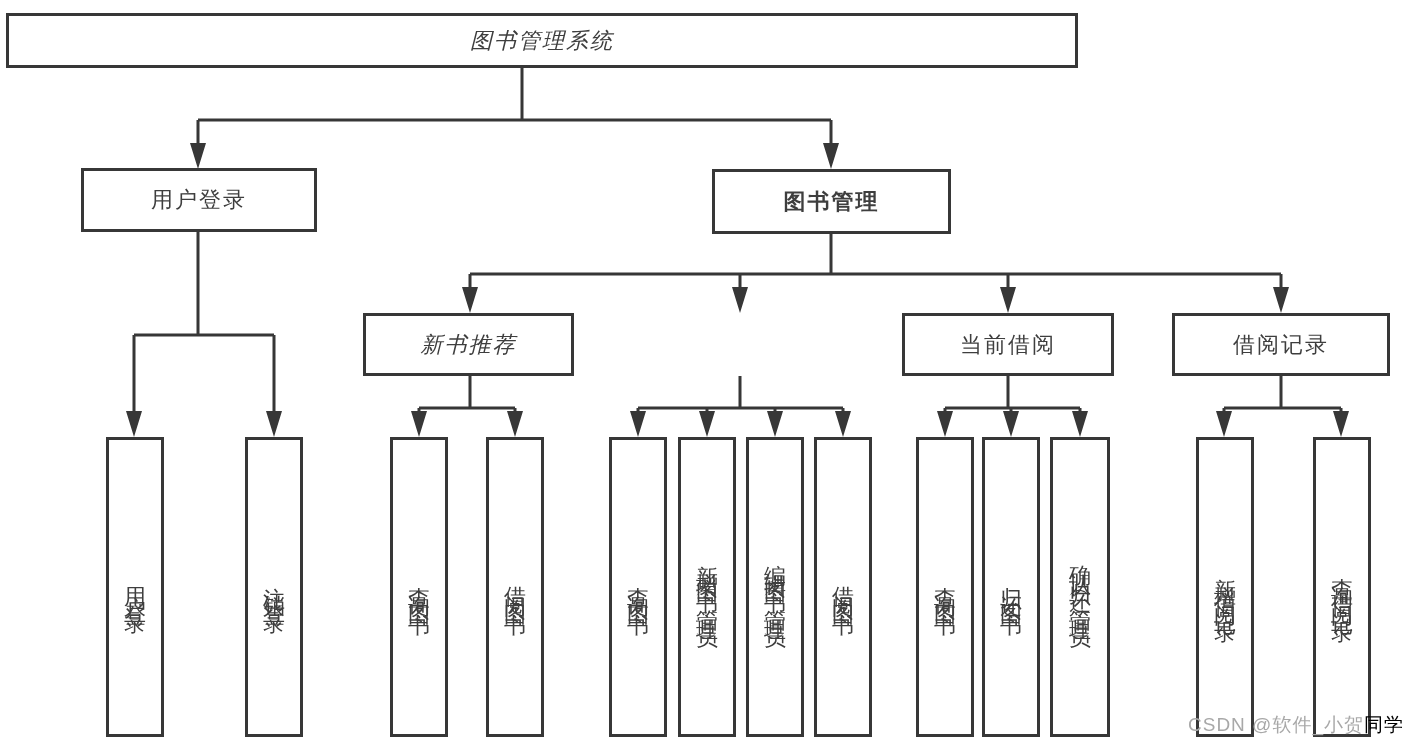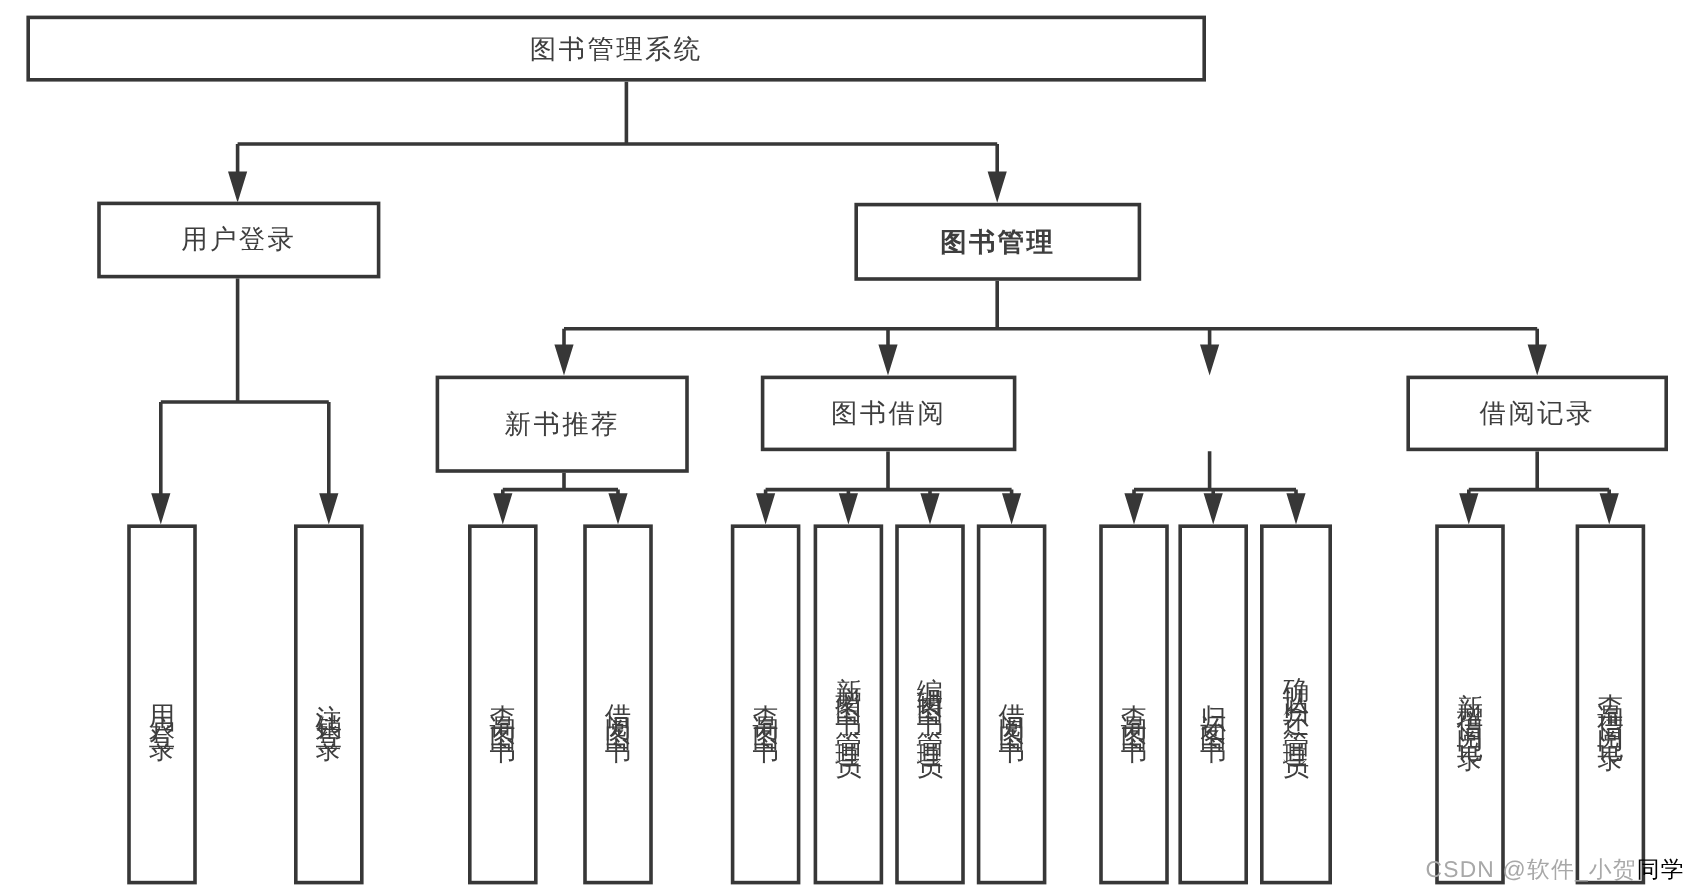--- a/index.html
+++ b/index.html
@@ -104,27 +104,27 @@
       <path class="line" d="M1008 376 V408 M945 408 H1080 M945 408 V414 M1011 408 V414 M1080 408 V414"></path>
       <path class="arrow" d="M937 411 L953 411 L945 437 Z M1003 411 L1019 411 L1011 437 Z M1072 411 L1088 411 L1080 437 Z"></path>
     </g>
 
     <g>
       <path class="line" d="M1281 376 V408 M1224 408 H1341 M1224 408 V414 M1341 408 V414"></path>
       <path class="arrow" d="M1216 411 L1232 411 L1224 437 Z M1333 411 L1349 411 L1341 437 Z"></path>
     </g>
   </svg>
 
-  <div class="node hbox" style="left:22px; top:13px; width:983px; height:55px;">图书管理系统</div>
+  <div class="node hbox" style="left:6px; top:13px; width:1072px; height:55px;font-style:italic;">图书管理系统</div>
 
   <div class="node hbox" style="left:81px; top:168px; width:236px; height:64px;">用户登录</div>
   <div class="node hbox" style="left:712px; top:169px; width:239px; height:65px;font-weight:bold;">图书管理</div>
 
-  <div class="node hbox" style="left:363px; top:313px; width:211px; height:81px;">新书推荐</div>
-  <div class="node hbox" style="left:634px; top:313px; width:213px; height:63px;">图书借阅</div>
+  <div class="node hbox" style="left:363px; top:313px; width:211px; height:63px;font-style:italic;">新书推荐</div>
+  <div class="node hbox" style="left:902px; top:313px; width:212px; height:63px;">当前借阅</div>
   <div class="node hbox" style="left:1172px; top:313px; width:218px; height:63px;">借阅记录</div>
 
   <div class="node vbox" style="left:106px; top:437px; width:58px; height:300px;">
     <span class="vtext">用户登录</span>
   </div>
   <div class="node vbox" style="left:245px; top:437px; width:58px; height:300px;">
     <span class="vtext">注销登录</span>
   </div>
 
   <div class="node vbox" style="left:390px; top:437px; width:58px; height:300px;">

